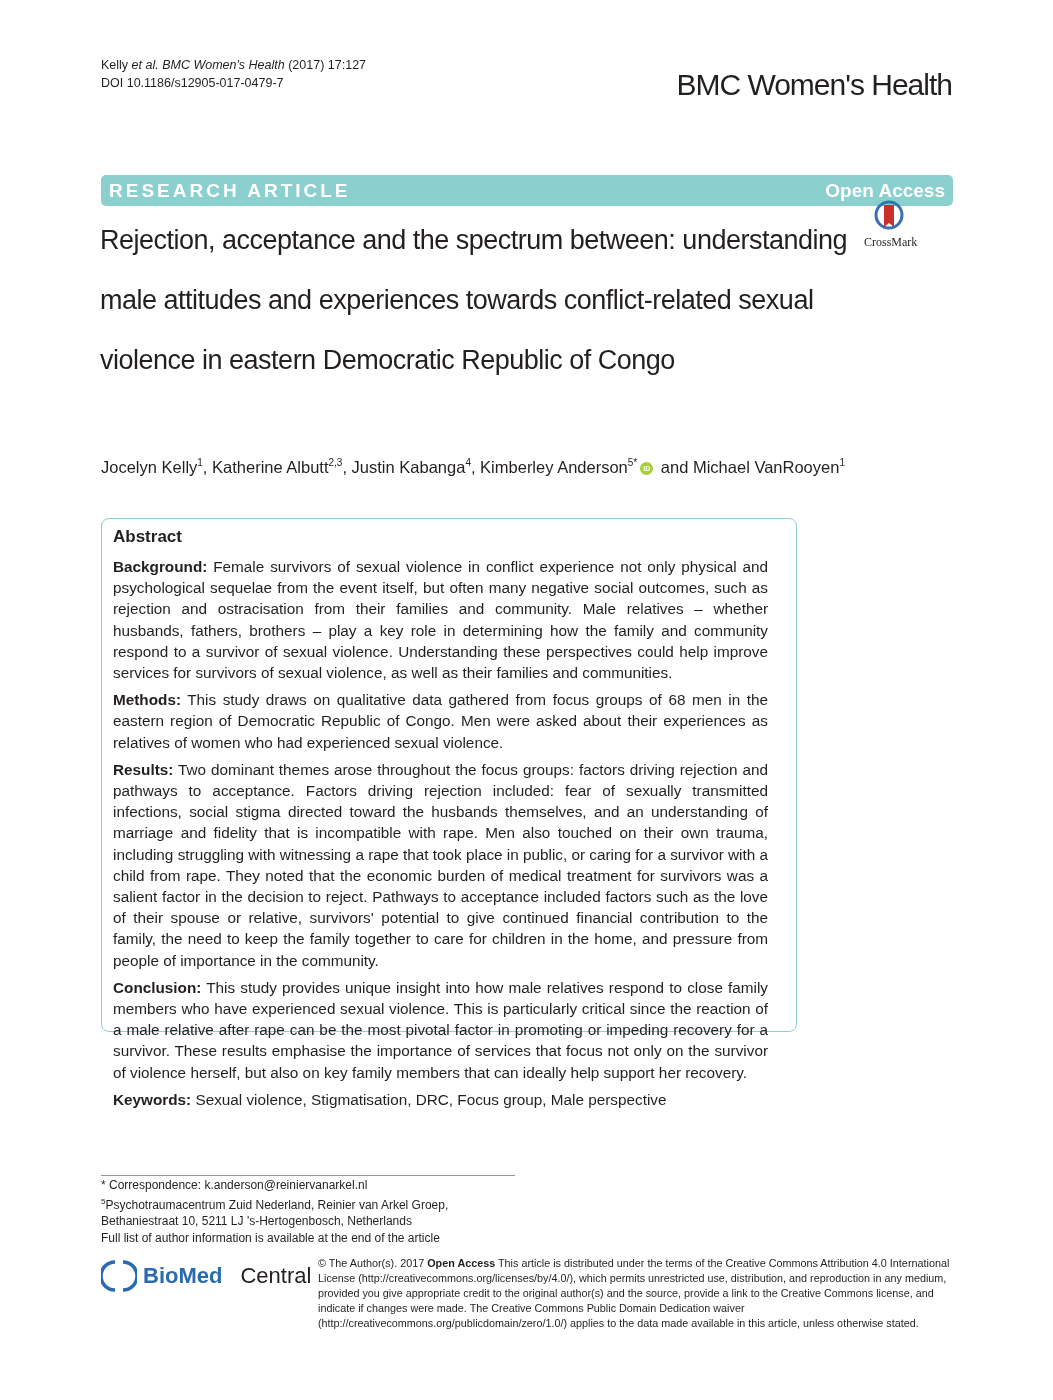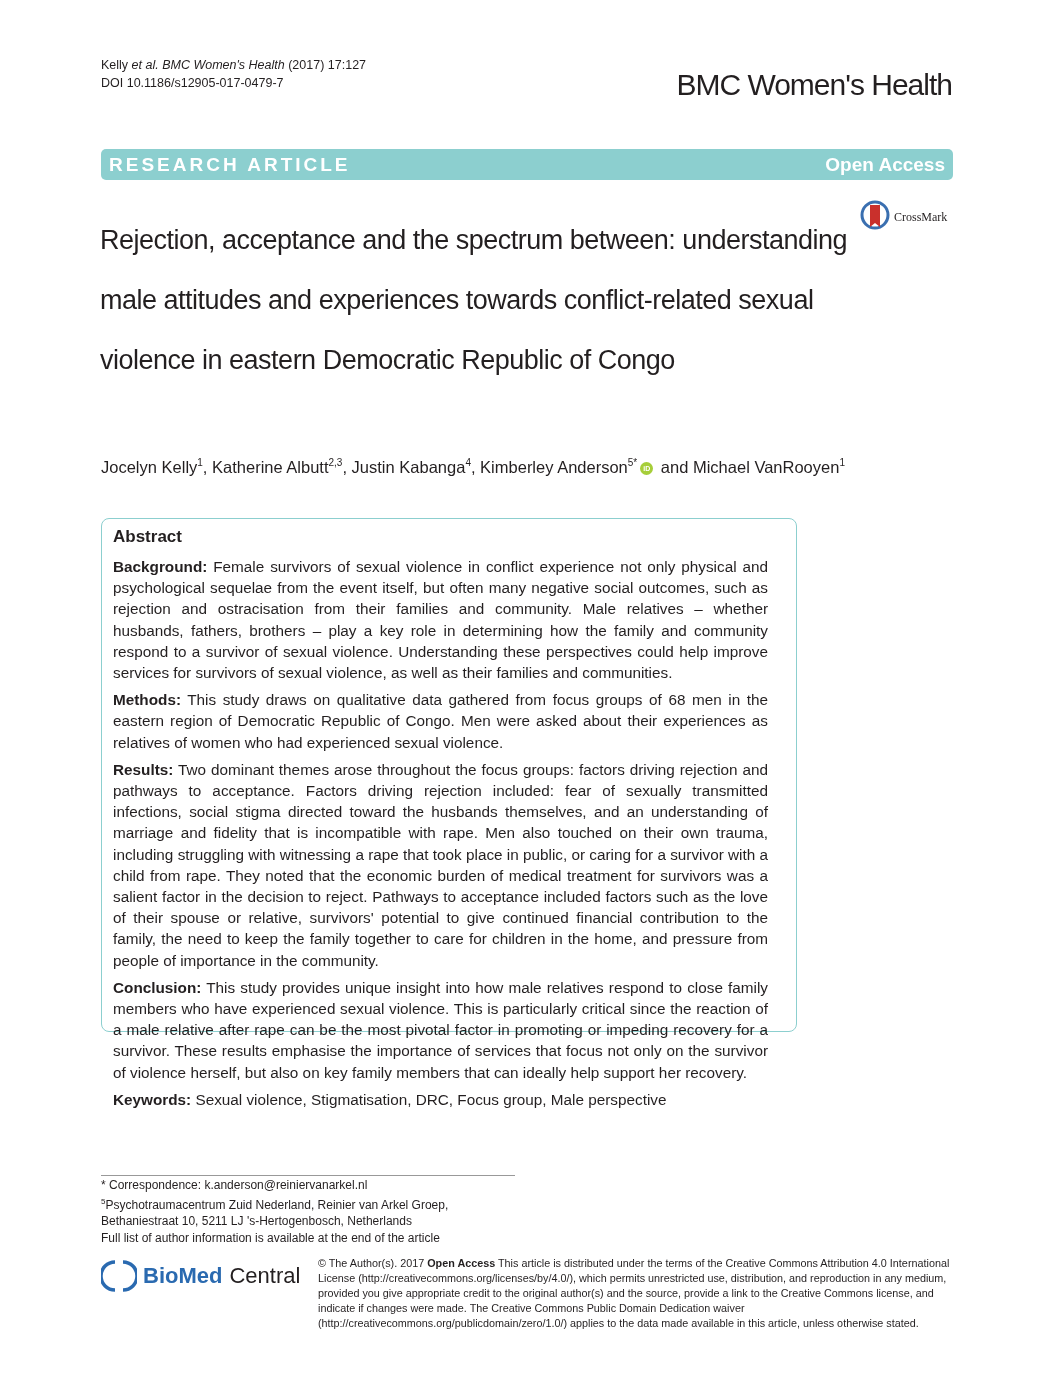--- a/index.html
+++ b/index.html
@@ -1,38 +1,38 @@
 <!DOCTYPE html>
 <html><head>
 <meta charset="utf-8">
 <style>
   html,body{margin:0;padding:0;background:#fff;}
   body{width:1053px;height:1400px;position:relative;font-family:"Liberation Sans",sans-serif;color:#231f20;overflow:hidden;}
   .hdr-cite{position:absolute;left:101px;top:56px;font-size:12.5px;line-height:18px;color:#231f20;}
   .hdr-cite i{font-style:italic;}
   .journal{position:absolute;right:101px;top:68px;font-size:30px;letter-spacing:-1px;color:#231f20;}
-  .banner{position:absolute;left:101px;top:149px;width:852px;height:31px;background:#8ccfcf;border-radius:5px;}
+  .banner{position:absolute;left:101px;top:175px;width:852px;height:31px;background:#8ccfcf;border-radius:5px;}
   .banner .left{position:absolute;left:8px;top:5px;color:#fff;font-weight:bold;font-size:19px;letter-spacing:3px;}
   .banner .right{position:absolute;right:8px;top:5px;color:#fff;font-weight:bold;font-size:19px;}
-  .crossmark{position:absolute;left:860px;top:199px;display:flex;align-items:center;}
+  .crossmark{position:absolute;left:860px;top:199px;display:flex;align-items:center;flex-direction:column;}
   .crossmark .label{font-family:"Liberation Serif",serif;font-size:12px;margin-left:4px;}
   .title{position:absolute;left:100px;top:210px;width:760px;font-size:27px;line-height:60px;color:#231f20;letter-spacing:-0.5px;}
   .authors{position:absolute;left:101px;top:457px;font-size:16.5px;color:#231f20;}
   .authors sup{font-size:10px;}
   .orcid{display:inline-block;width:13px;height:13px;border-radius:50%;background:#a6ce39;vertical-align:middle;margin:0 3px;color:#fff;font-size:7px;line-height:13px;text-align:center;font-weight:bold;}
   .abstract{position:absolute;left:101px;top:518px;width:696px;height:514px;border:1.5px solid #8ccfcf;border-radius:8px;box-sizing:border-box;padding:8px 11px;}
   .abstract h2{margin:0 0 9px 0;font-size:17px;font-weight:bold;}
   .abstract p{margin:0 17px 6px 0;font-size:15.3px;line-height:21.2px;text-align:justify;}
   .abstract p b{font-weight:bold;}
   .footnote-rule{position:absolute;left:101px;top:1175px;width:414px;height:1px;background:#999;}
   .footnotes{position:absolute;left:101px;top:1177px;font-size:12px;line-height:16.5px;}
   .footnotes sup{font-size:8px;}
   .bmc{position:absolute;left:101px;top:1258px;display:flex;align-items:center;}
   .bmc .bio{color:#2a6ab0;font-weight:bold;font-size:22px;margin-left:6px;}
-  .bmc .central{color:#231f20;font-size:22px;margin-left:7px;}
+  .bmc .central{color:#231f20;font-size:22px;margin-left:18px;}
   .license{position:absolute;left:318px;top:1256px;width:640px;font-size:10.8px;line-height:15px;color:#231f20;}
   .license b{font-weight:bold;}
 </style>
 </head>
 <body>
 
 <div class="hdr-cite">
   <div><span>Kelly </span><i>et al. BMC Women's Health</i><span> (2017) 17:127</span></div>
   <div>DOI 10.1186/s12905-017-0479-7</div>
 </div>

